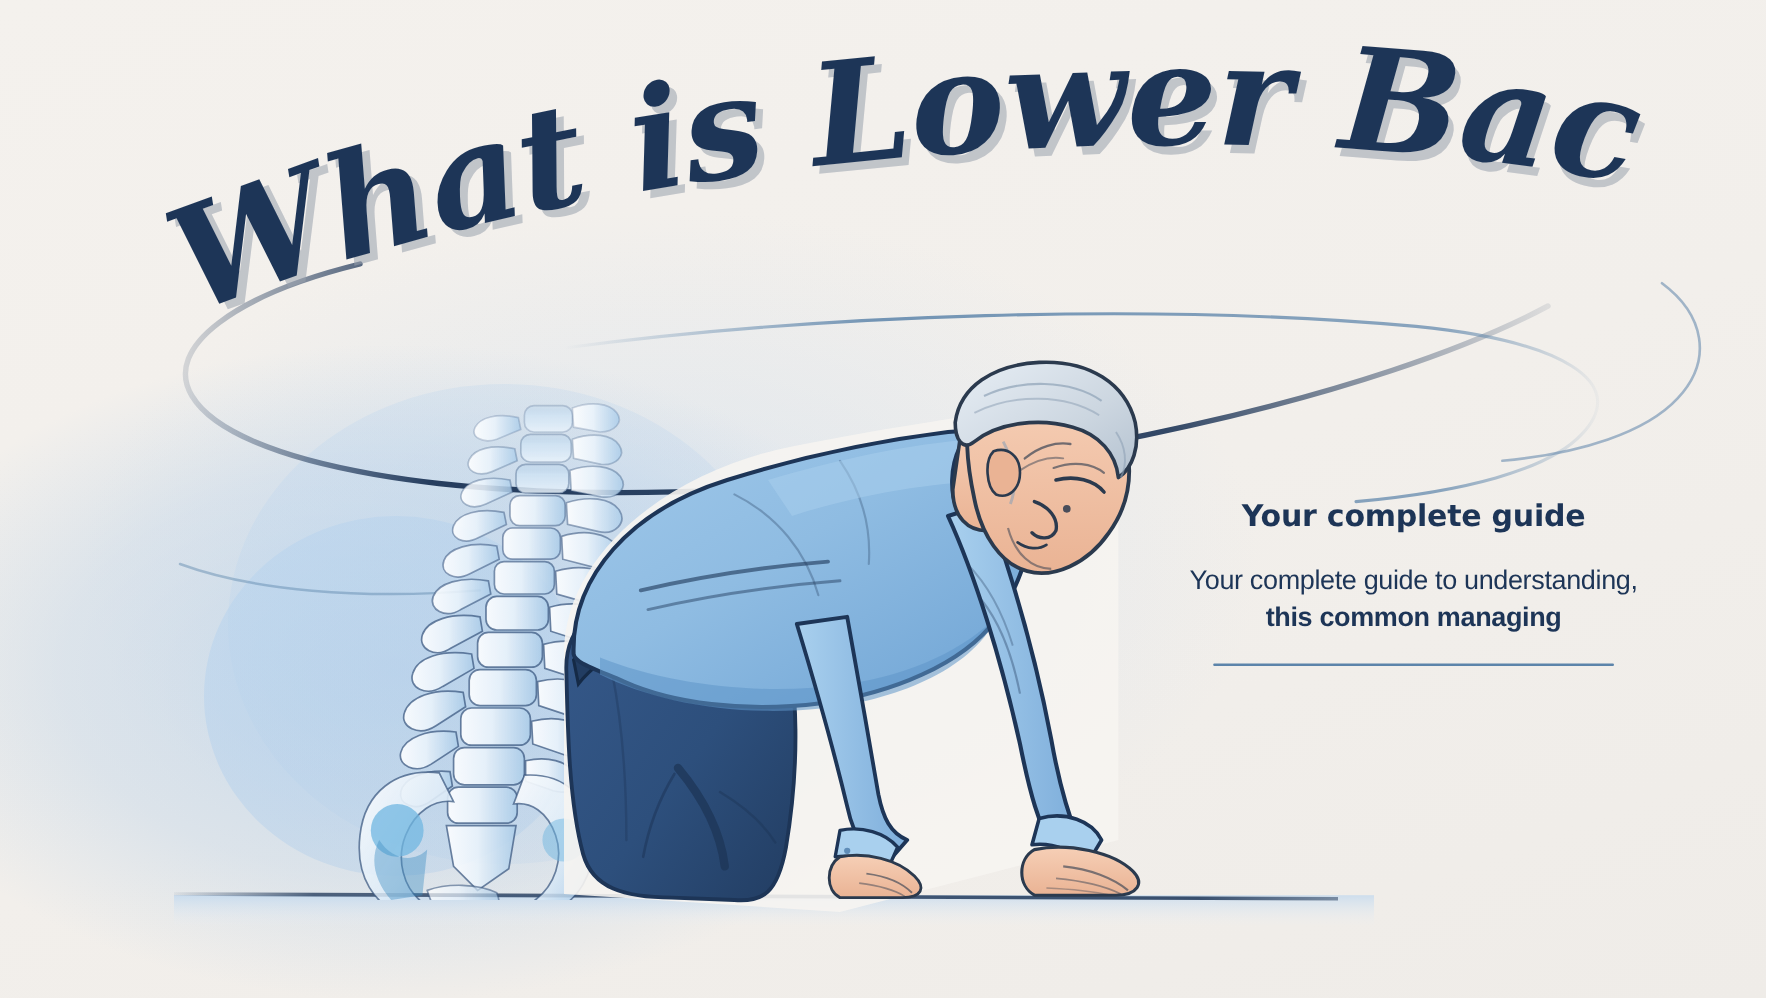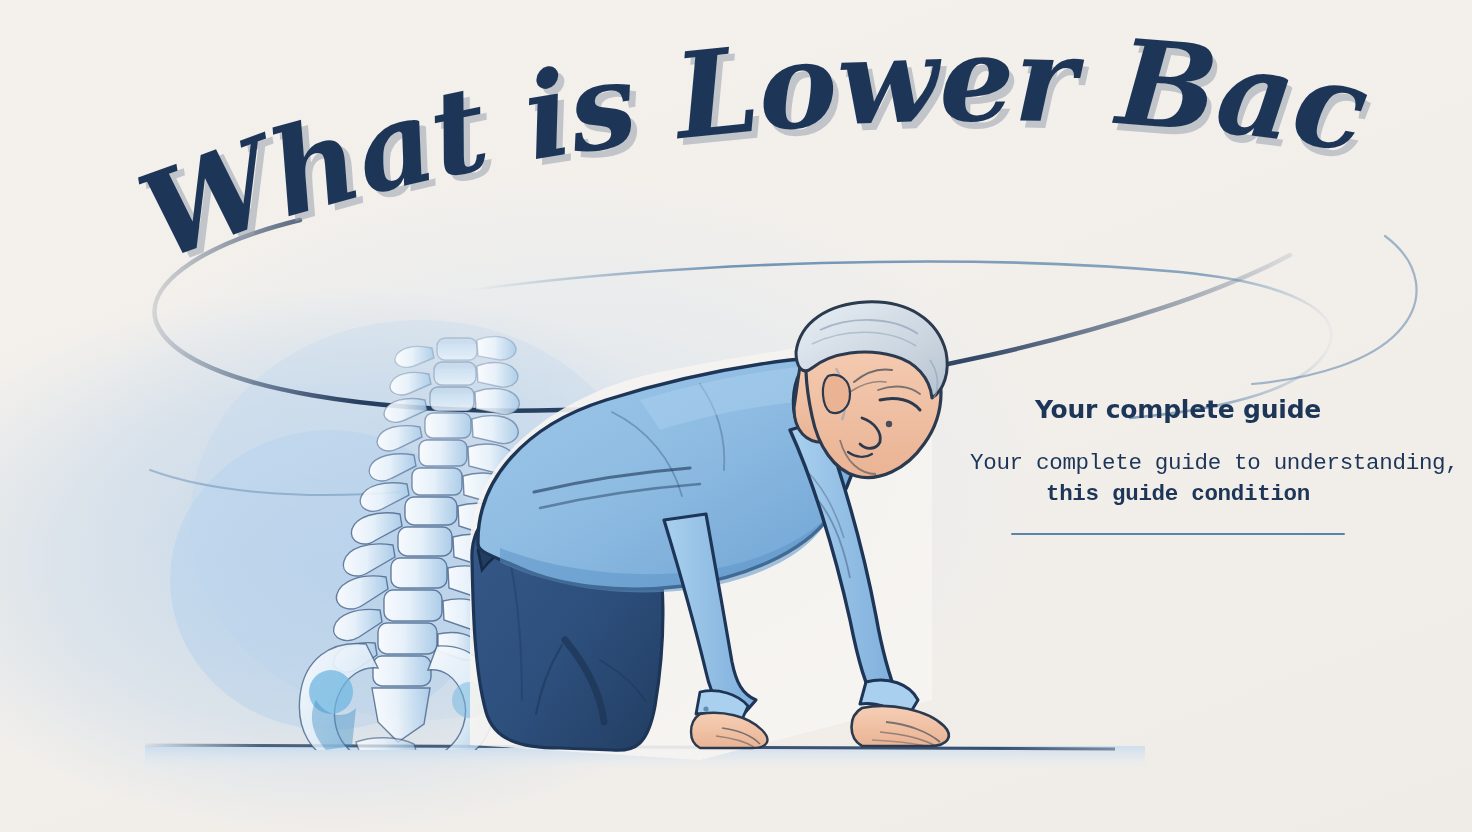--- a/index.html
+++ b/index.html
@@ -52,35 +52,35 @@
     font-style: italic;
     fill: #1d3557;
     letter-spacing: -1px;
   }
   .title-shadow { fill: #9aa2ae; opacity: 0.55; }
 
   
   .copy {
     position: absolute;
     left: 958px;
-    top: 396px;
+    top: 416px;
     width: 440px;
     text-align: center;
   }
   .copy-head {
     font-family: "DejaVu Sans", sans-serif;
     font-size: 25px;
     font-weight: bold;
     color: #1d3557;
     letter-spacing: -0.2px;
     margin: 0 0 24px 0;
     line-height: 1.1;
   }
   .copy-body {
-    font-family: Liberation Mono, monospace;
+    font-family: Liberation Sans, sans-serif;
     font-size: 22.5px;
     color: #1d3557;
     line-height: 1.42;
     margin: 12px;
     letter-spacing: -0.3px;
   }
   .copy-body .l1 { font-weight: normal; display: block; white-space: nowrap; }
   .copy-body .l2 { font-weight: bold; display: block; white-space: nowrap; }
   .copy-body .l3 { font-weight: bold; display: block; white-space: nowrap; }
   .copy-rule {
@@ -361,18 +361,18 @@
       <text class="title-text">
         <textPath href="#titleArc" startOffset="1%"><tspan>What is Lower Back Pain</tspan></textPath>
       </text>
     </svg>
   </div>
 
   <div class="copy">
     <p class="copy-head">Your complete guide</p>
     <p class="copy-body">
       <span class="l1">Your complete guide to understanding,</span>
-      <span class="l3">this guide condition</span>
+      <span class="l3">this common managing</span>
     </p>
     <div class="copy-rule"></div>
   </div>
 
 </div>
 
 </body></html>

